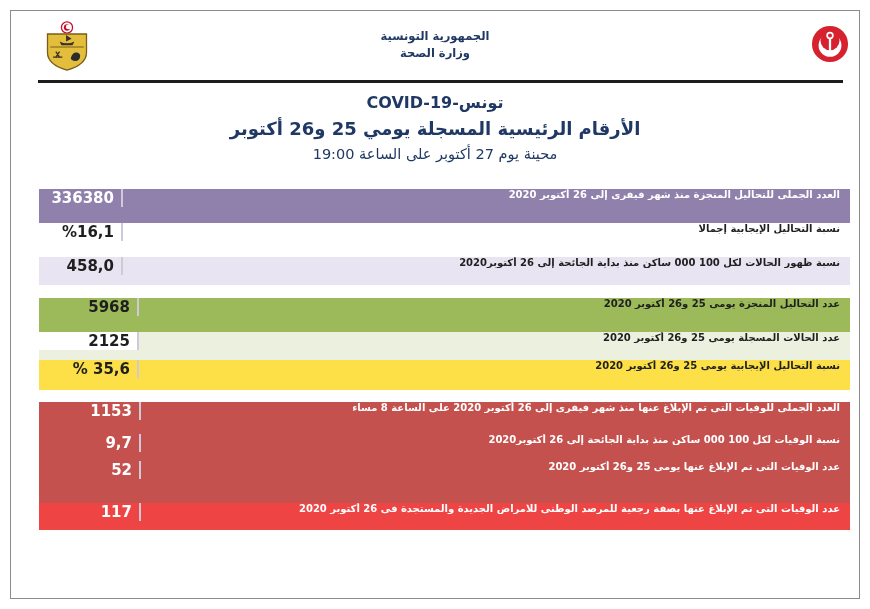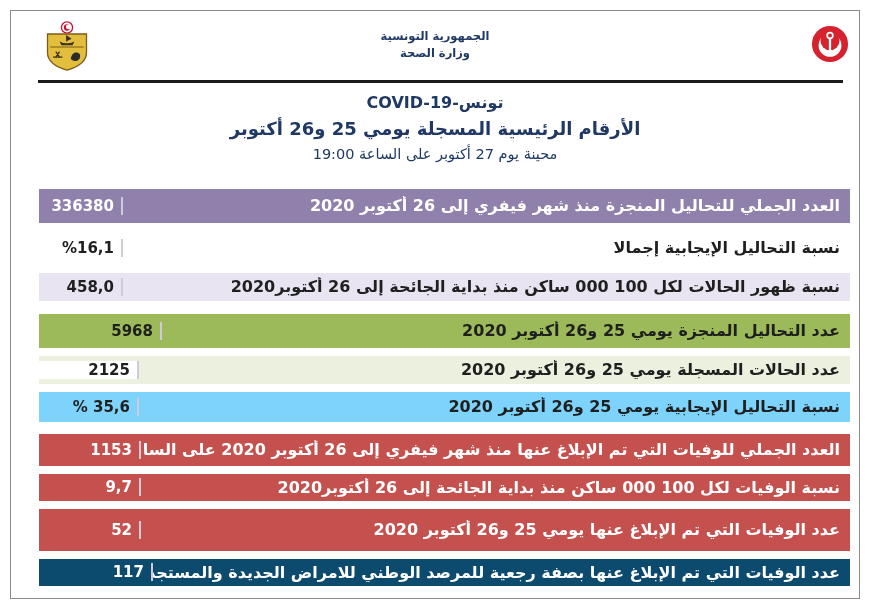--- a/index.html
+++ b/index.html
@@ -16,42 +16,42 @@
   .hm-logo { position: absolute; right: 10px; top: 5px; width: 38px; height: 38px; }
   .header-text { text-align: center; padding-top: 8px; color: #1F3864; font-weight: bold; font-size: 11.5px; line-height: 17px; }
   .rule { height: 2.5px; background: #1c1c1c; margin: 2px 16px 0 27px; }
   
   .title-main { text-align: center; color: #1F3864; font-weight: bold; font-size: 16px; margin-top: 10px; }
   .title-sub  { text-align: center; color: #1F3864; font-weight: bold; font-size: 18px; margin-top: 6px; }
   .title-upd  { text-align: center; color: #1F3864; font-size: 14.5px; margin-top: 7px; }
   
   #sections { margin: 27px 9px 0 28px; }
   .section { width: 100%; }
-  .row { display: flex; align-items: center; margin-bottom: 8px; }
+  .row { display: flex; align-items: flex-start; margin-bottom: 0; }
   .cell { display: flex; align-items: center; }
   .cell.value {
     justify-content: flex-end; padding-right: 7px; padding-left: 4px;
     font-weight: bold; font-size: 15px;
     border-right: 2px solid #cfc9da; flex: 0 0 auto;
   }
   .cell.label {
-    flex: 1 1 auto; font-weight: bold; font-size: 16px;
+    flex: 1 1 auto; font-weight: bold; font-size: 10px;
     padding: 0 10px 0 8px; white-space: nowrap; overflow: hidden;
   }
   
   .section-cumulative .cell.value { width: 84px; }
   .section-daily      .cell.value { width: 100px; }
   .section-deaths     .cell.value { width: 102px; }
   
   .section-cumulative .row:nth-child(1) { height: 34px; }
   .section-cumulative .row:nth-child(2) { height: 34px; }
   .section-cumulative .row:nth-child(3) { height: 28px; }
   .section-cumulative .row:nth-child(4) { height: 30px; }
   .section-daily { margin-top: 13px; }
-  .section-daily .row:nth-child(1) { height: 34px; padding-left: 23px; }
+  .section-daily .row:nth-child(1) { height: 34px; }
   .section-daily .row:nth-child(2) { height: 28px; }
   .section-daily .row:nth-child(3) { height: 30px; }
   .section-deaths { margin-top: 12px; }
   .section-deaths .row:nth-child(1) { height: 32px; }
   .section-deaths .row:nth-child(2) { height: 27px; }
   .section-deaths .row:nth-child(3) { height: 42px; }
   .section-deaths .row:nth-child(4) { height: 27px; }
 </style>
 </head>
 <body>
@@ -117,38 +117,38 @@
       </div>
       <div class="section section-daily">
         <div class="row" style="background: rgb(156, 186, 89); color: rgb(31, 31, 31);">
           <div class="cell value" dir="ltr">5968</div>
           <div class="cell label" dir="rtl">عدد التحاليل المنجزة يومي 25 و26 أكتوبر 2020</div>
         </div>
         <div class="row" style="background: rgb(235, 241, 222); color: rgb(31, 31, 31);">
           <div class="cell value" dir="ltr" style="background: rgb(255, 255, 255);">2125</div>
           <div class="cell label" dir="rtl">عدد الحالات المسجلة يومي 25 و26 أكتوبر 2020</div>
         </div>
-        <div class="row" style="background: #7dd3fc; color: rgb(31, 31, 31);">
+        <div class="row" style="background: #fde047; color: rgb(31, 31, 31);">
           <div class="cell value" dir="ltr">% 35,6</div>
           <div class="cell label" dir="rtl">نسبة التحاليل الإيجابية يومي 25 و26 أكتوبر 2020</div>
         </div>
       </div>
       <div class="section section-deaths">
         <div class="row" style="background: rgb(196, 81, 78); color: rgb(255, 255, 255);">
           <div class="cell value" dir="ltr">1153</div>
           <div class="cell label" dir="rtl">العدد الجملي للوفيات التي تم الإبلاغ عنها منذ شهر فيفري إلى 26 أكتوبر 2020 على الساعة 8 مساء</div>
         </div>
         <div class="row" style="background: rgb(196, 81, 78); color: rgb(255, 255, 255);">
           <div class="cell value" dir="ltr">9,7</div>
           <div class="cell label" dir="rtl">نسبة الوفيات لكل 100 000 ساكن منذ بداية الجائحة إلى 26 أكتوبر2020</div>
         </div>
         <div class="row" style="background: rgb(196, 81, 78); color: rgb(255, 255, 255);">
           <div class="cell value" dir="ltr">52</div>
           <div class="cell label" dir="rtl">عدد الوفيات التي تم الإبلاغ عنها يومي 25 و26 أكتوبر 2020</div>
         </div>
-        <div class="row" style="background: #0c4a6e; color: rgb(255, 255, 255); padding-left: 12px;">
+        <div class="row" style="background: #ef4444; color: rgb(255, 255, 255);">
           <div class="cell value" dir="ltr">117</div>
           <div class="cell label" dir="rtl">عدد الوفيات التي تم الإبلاغ عنها بصفة رجعية للمرصد الوطني للامراض الجديدة والمستجدة في 26 أكتوبر 2020</div>
         </div>
       </div>
     </div>
 
 </div>
 
 </body></html>

